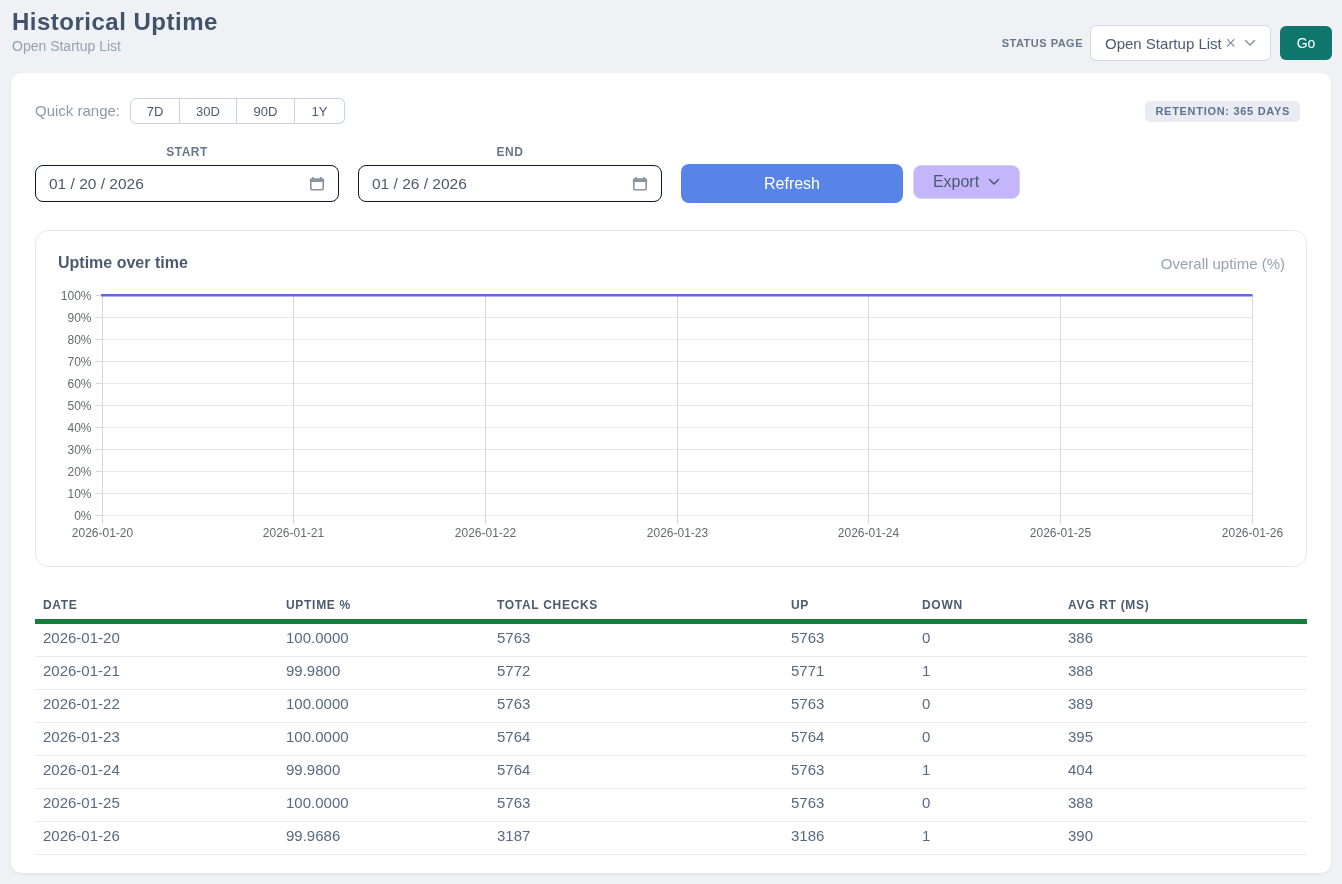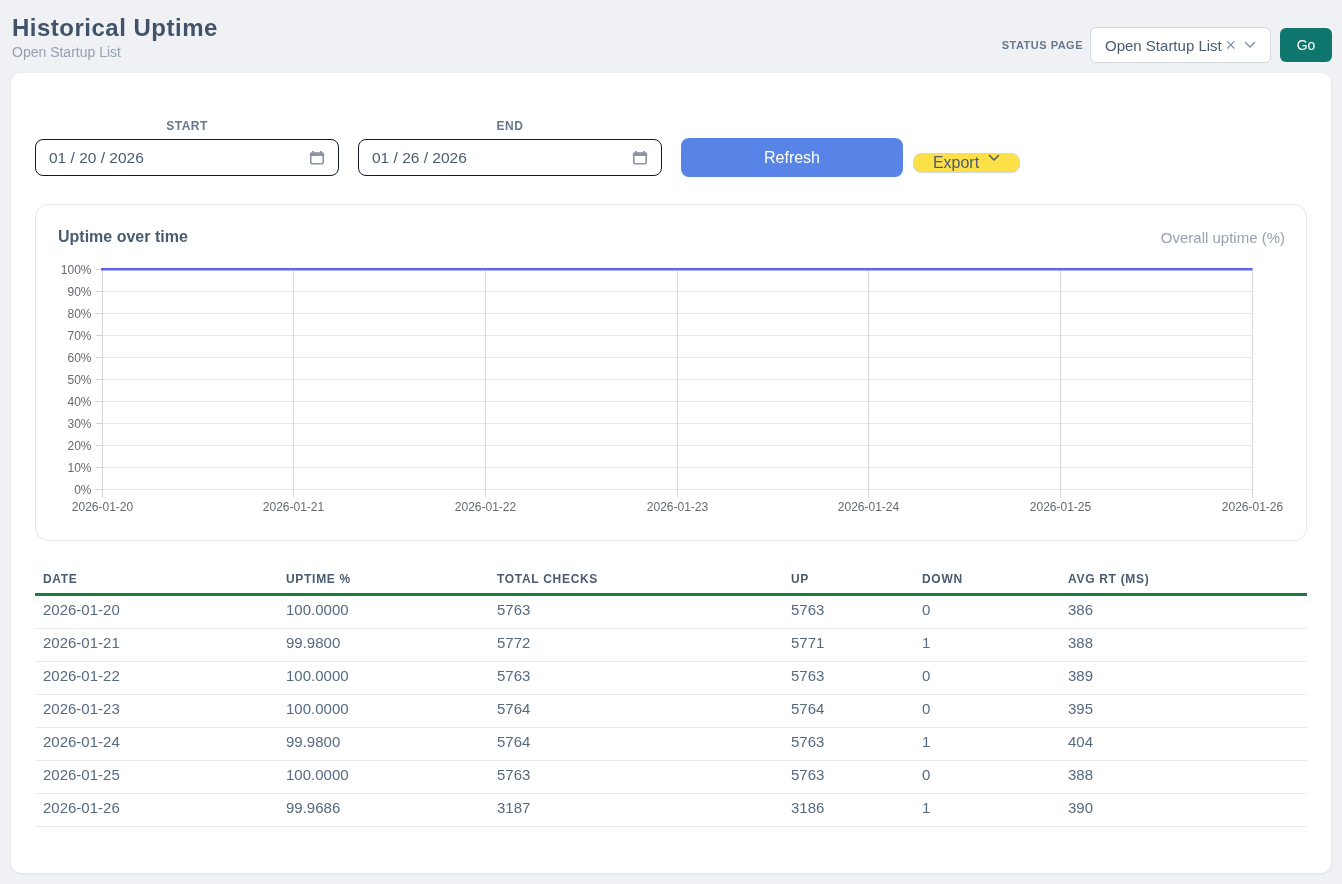--- a/index.html
+++ b/index.html
@@ -1,19 +1,19 @@
 <!DOCTYPE html>
 <html><head>
 <meta charset="utf-8">
 <style>
 * { margin:0; padding:0; box-sizing:border-box; }
 html,body { width:1342px; height:884px; overflow:hidden; }
 body { background:#eff1f4; font-family:"Liberation Sans", sans-serif; }
 
-.hdr { display:flex; justify-content:space-between; align-items:center; padding:8px 10px 0 12px; height:65px; }
+.hdr { display:flex; justify-content:space-between; align-items:flex-start; padding:8px 10px 0 12px; height:65px; }
 .title { font-size:24px; font-weight:bold; color:#41536a; letter-spacing:0.5px; }
 .subtitle { font-size:14px; color:#95a1b1; margin-top:2px; }
 .hdr-right { display:flex; align-items:center; margin-top:17px; }
 .sp-label { font-size:11px; font-weight:bold; color:#68798e; letter-spacing:0.5px; margin-right:7px; }
 .sp-select { width:181px; height:36px; background:#fff; border:1px solid #d2d9e0; border-radius:6px; display:flex; align-items:center; padding:0 14px 0 14px; }
 .sp-select .txt { font-size:15px; color:#4a5b70; }
 .sp-select .x { font-size:18px; color:#8c98a6; margin-left:1px; line-height:16px; }
 .sp-select svg { margin-left:8px; }
 .go { width:52px; height:34px; margin-left:9px; background:#0f766e; color:#fff; border:none; border-radius:6px; font-size:14px; font-family:inherit; }
 
@@ -27,30 +27,30 @@
 .seg button:last-child { border-radius:0 6px 6px 0; }
 .badge { margin-left:auto; background:#e8ebf0; color:#5d7492; border-radius:5px; font-size:11px; font-weight:bold; letter-spacing:0.7px; height:21px; line-height:21px; padding:0 10px; margin-right:7px; margin-top:3px; }
 
 .form { display:flex; align-items:flex-end; margin-top:22px; height:57px; }
 .field label { display:block; font-size:12px; font-weight:bold; color:#66788e; letter-spacing:0.5px; line-height:15px; margin-bottom:5px;text-align:center; }
 .input { height:37px; border:1px solid #0f172a; border-radius:8px; background:#fff; display:flex; align-items:center; padding:0 13px 0 13px; font-size:15.5px; color:#4a5b70; }
 .f1, .f2 { width:304px; margin-right:19px; }
 .f3 { width:306px; margin-right:16px; }
 .input .grow { flex:1; }
 .refresh { width:222px; height:39px; margin-bottom:-1px; background:#5884e8; color:#fff; border:none; border-radius:8px; font-size:16px; font-family:inherit; }
-.export { width:107px; height:20px; margin-left:10px; margin-bottom:3px; background:#fde047; border:1px solid #cfd7df; border-radius:8px; font-size:16px; color:#4a5b70; font-family:inherit; display:flex; align-items:flex-start; justify-content:center; }
+.export { width:107px; height:34px; margin-left:10px; margin-bottom:3px; background:#c4b5fd; border:1px solid #cfd7df; border-radius:8px; font-size:16px; color:#4a5b70; font-family:inherit; display:flex; align-items:center; justify-content:center; }
 .export svg { margin-left:9px; }
 
 .chart-card { position:relative; margin-top:28px; width:1272px; height:337px; border:1px solid #e4e8ed; border-radius:13px; }
 .chart-head { display:flex; justify-content:space-between; align-items:center; padding:23px 21px 0 22px; }
 .ct { font-size:16px; font-weight:bold; color:#4a5b70; }
 .cl { font-size:15px; color:#98a2ae; }
 
 table { margin-top:21px; width:1272px; border-collapse:collapse; table-layout:fixed; }
-th { text-align:left; font-size:12px; color:#4a5b70; letter-spacing:0.7px; line-height:14px; padding:10px 8px 7px 8px; border-bottom:3px solid #15803d; }
+th { text-align:left; font-size:12px; color:#4a5b70; letter-spacing:0.7px; line-height:14px; padding:10px 8px 7px 8px; border-bottom:5px solid #15803d; }
 td { font-size:15px; color:#566a80; line-height:17px; padding:5px 8px 10px 8px; border-bottom:1px solid #e8ebef; }
 </style>
 </head>
 <body>
 <div class="hdr">
   <div>
     <div class="title">Historical Uptime</div>
     <div class="subtitle">Open Startup List</div>
   </div>
   <div class="hdr-right">
@@ -60,20 +60,30 @@
       <span class="x">×</span>
       <svg width="12" height="8" viewBox="0 0 12 8">
           <path d="M1.5 1.5 L6 6 L10.5 1.5" fill="none" stroke="#8c98a6" stroke-width="1.6" stroke-linecap="round" stroke-linejoin="round"></path>
         </svg>
     </div>
     <button class="go">Go</button>
   </div>
 </div>
 
 <div class="card">
+  <div class="row1">
+    <span class="qr">Quick range:</span>
+    <div class="seg">
+      <button style="width:50px">7D</button>
+        <button style="width:57px">30D</button>
+        <button style="width:58px">90D</button>
+        <button style="width:50px">1Y</button>
+    </div>
+    <span class="badge">RETENTION: 365 DAYS</span>
+  </div>
 
   <div class="form">
     <div class="field f1">
       <label>START</label>
       <div class="input">
           <span class="grow">01 / 20 / 2026</span>
         <svg width="16" height="16" viewBox="0 0 16 16">
             <path fill="#8a94a3" d="M3.2 1 h1.8 v2 h-1.8 z M11 1 h1.8 v2 h-1.8 z"></path>
             <path fill="#8a94a3" d="M2.6 2.2 h10.8 a1.8 1.8 0 0 1 1.8 1.8 v2 h-14.4 v-2 a1.8 1.8 0 0 1 1.8-1.8 z"></path>
             <path fill="none" stroke="#8a94a3" stroke-width="1.6" d="M1.8 5.8 v6.4 a1.6 1.6 0 0 0 1.6 1.6 h9.2 a1.6 1.6 0 0 0 1.6-1.6 v-6.4"></path>

